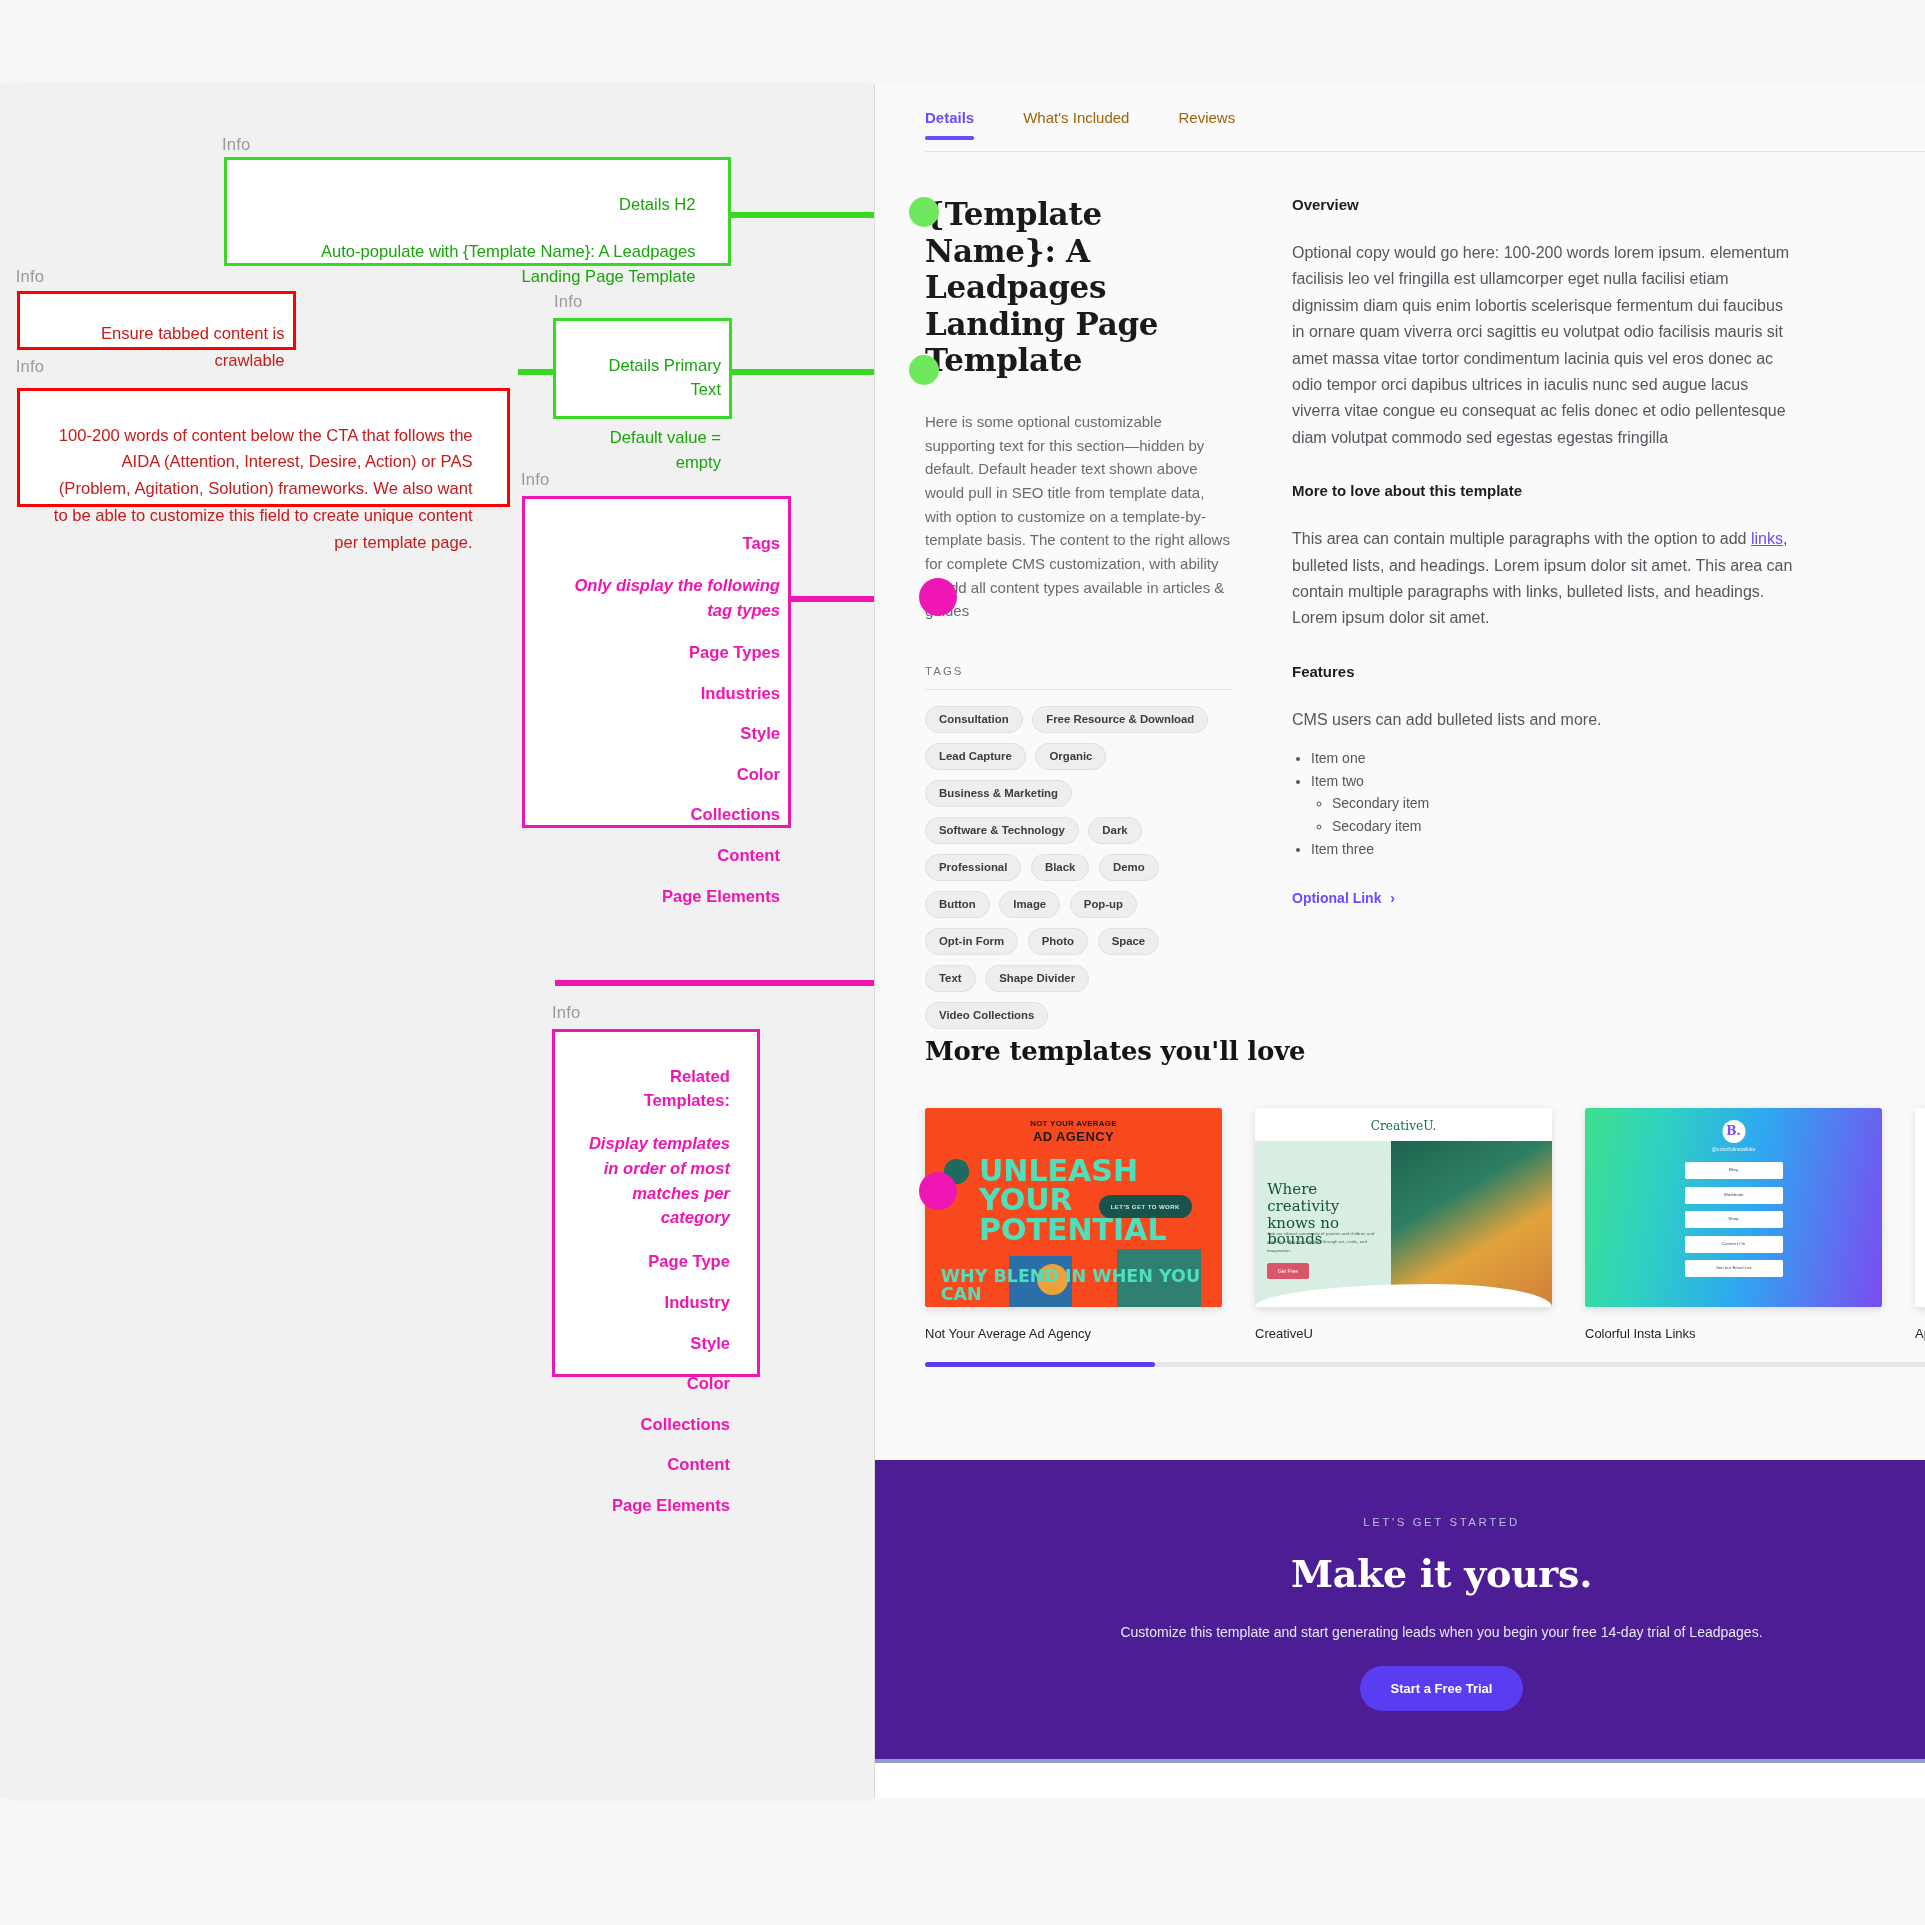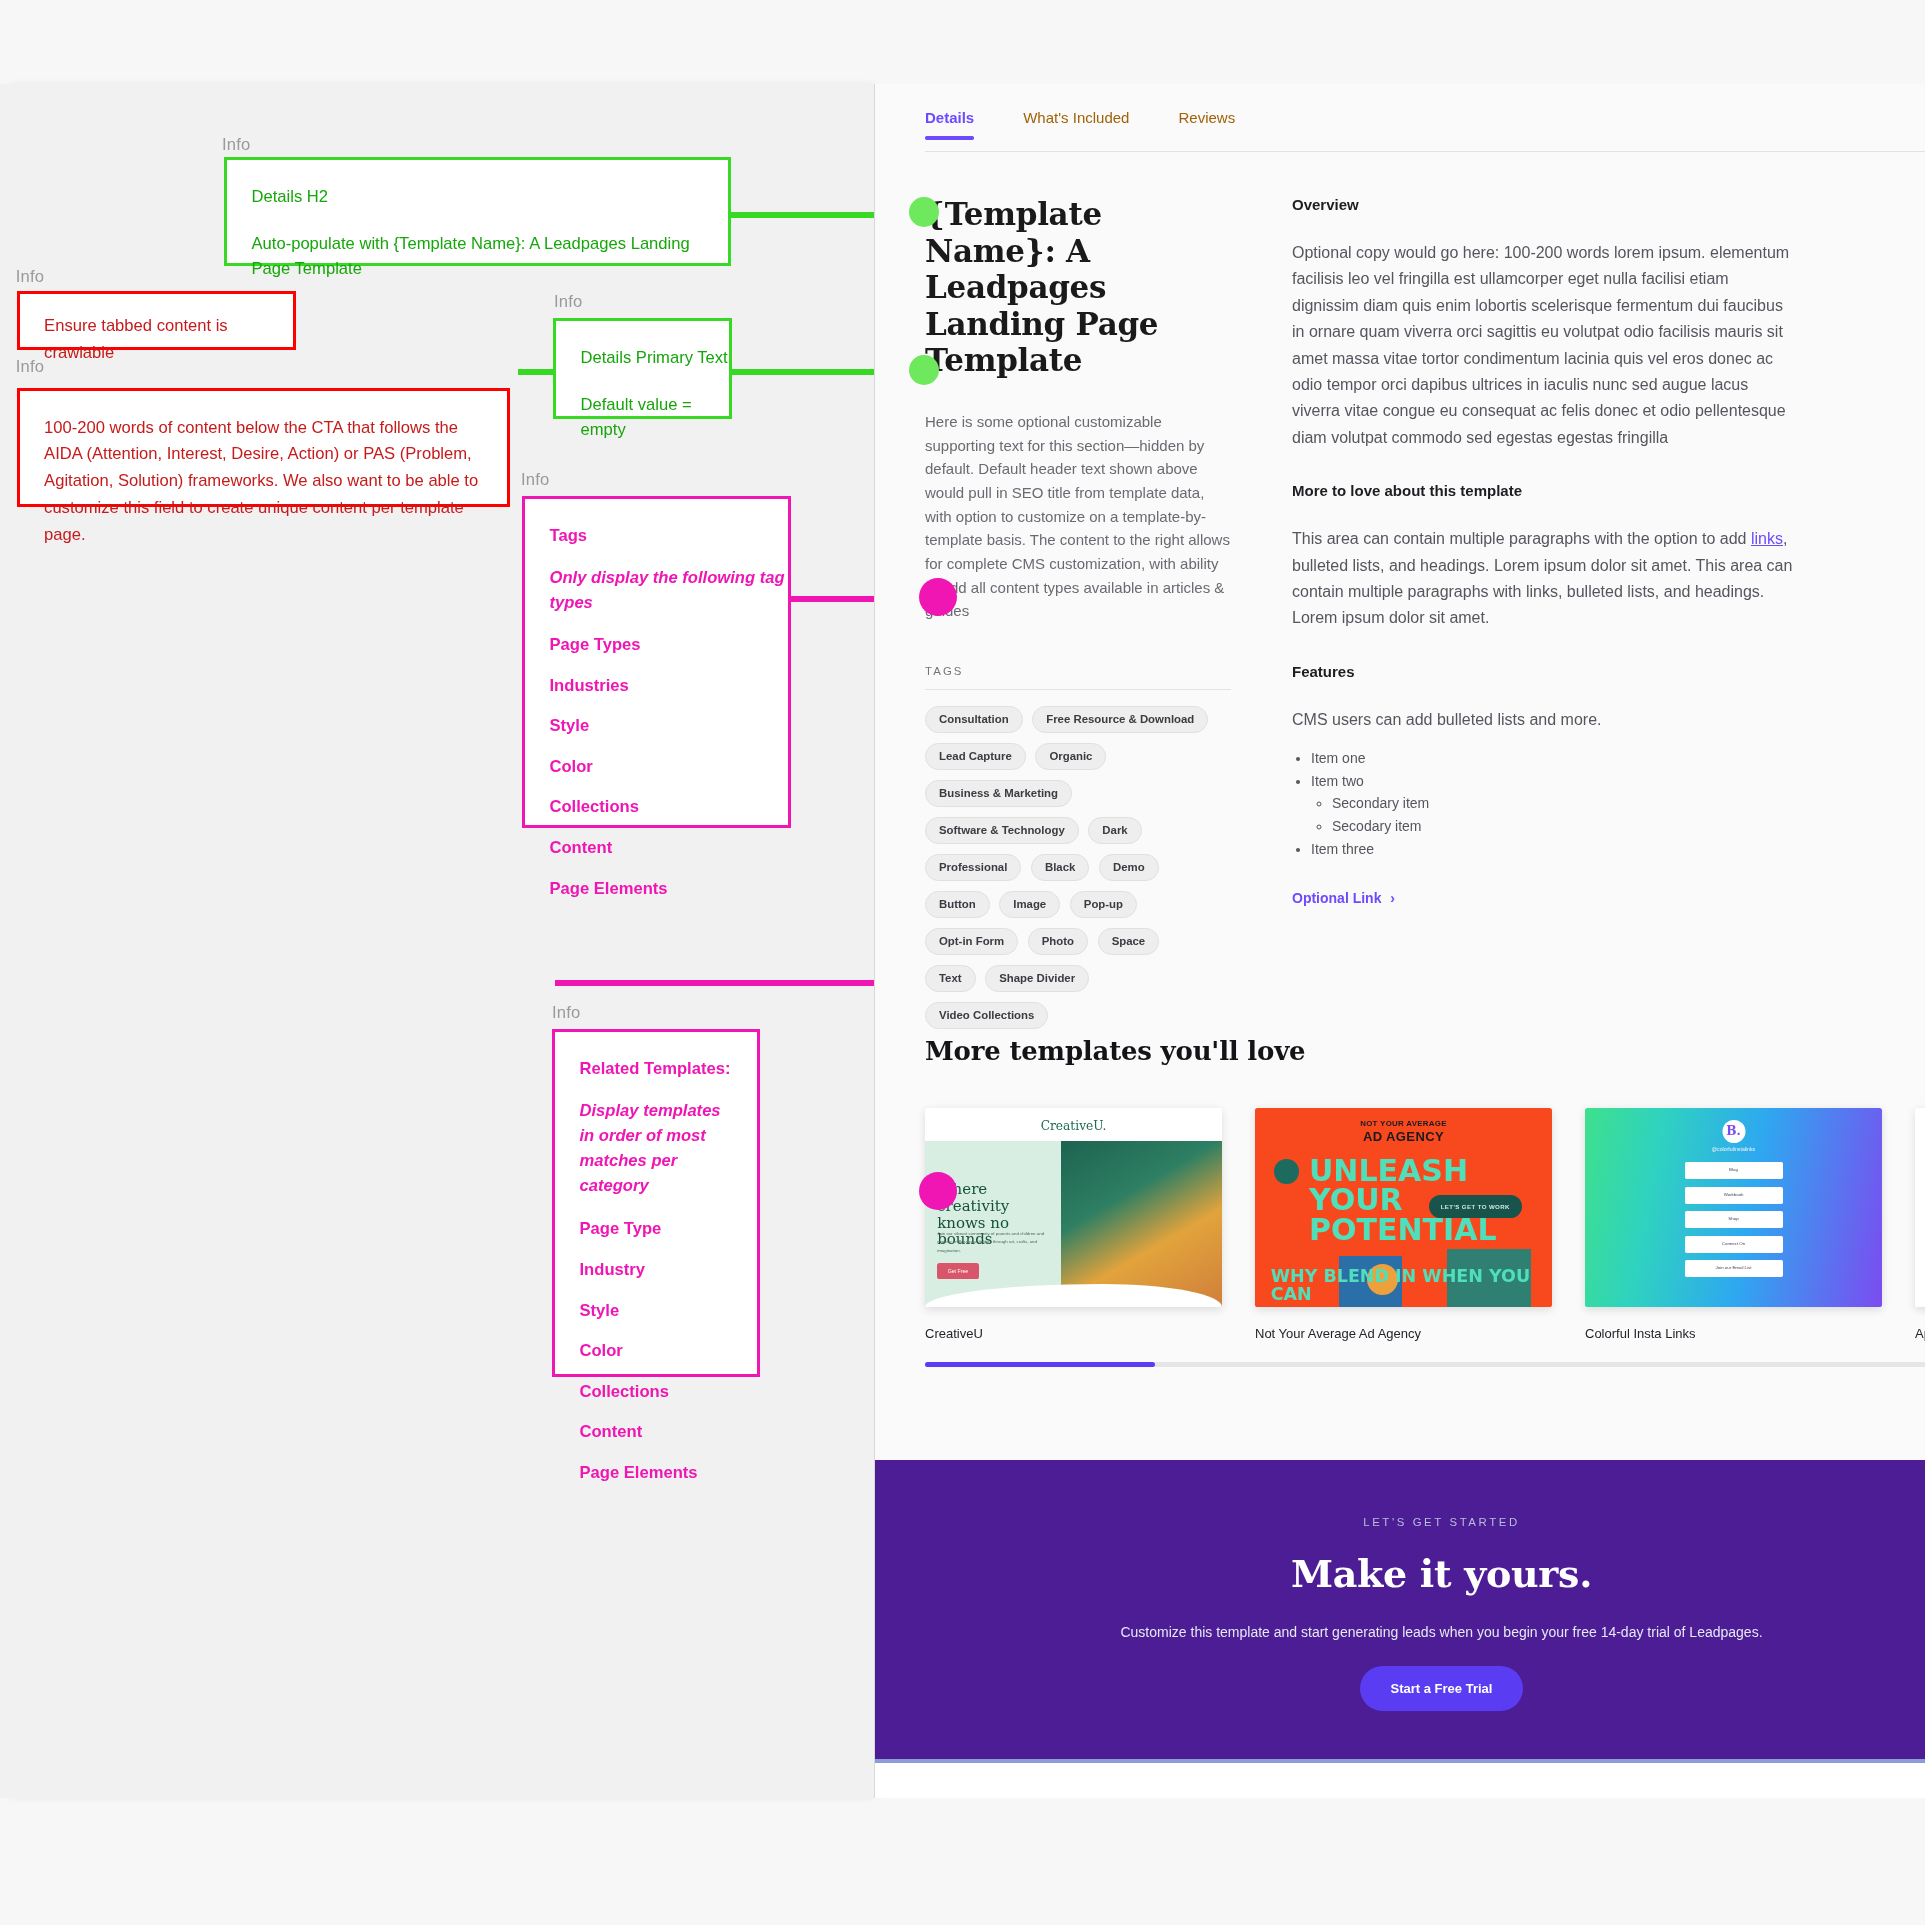--- a/index.html
+++ b/index.html
@@ -24,21 +24,21 @@
     font-size:16.6px;color:#9a9a9a;letter-spacing:0.2px;
     font-family:"Liberation Sans", sans-serif;
   }
   .anno-box{
     position:absolute;background:#ffffff;box-sizing:border-box;
   }
   .anno-box.green{border:3.5px solid #37d925;}
   .anno-box.red{border:3.5px solid #ff0000;}
   .anno-box.pink{border:3.5px solid #ef16b4;}
 
-  .anno-box p{margin:0;}
+  .anno-box p{margin:8px;text-align:right;}
   .g-txt{color:#16a60a;font-size:16.6px;line-height:1.5;}
   .r-txt{color:#c71a1a;font-size:16.6px;line-height:1.62;}
   .p-txt{color:#ef16b4;font-size:16.6px;line-height:1.5;}
   .p-txt.em{font-style:italic;font-weight:bold;}
   .p-txt.bold{font-weight:bold;}
 
   .connector{position:absolute;background:#37d925;height:6.1px;}
   .connector.pink{background:#ef16b4;}
   .dot{position:absolute;border-radius:50%;}
   .dot.green{background:#6ee85c;}
@@ -322,50 +322,50 @@
         </a>
 
       </div>
 
       <div class="carousel">
         <h2 class="carousel-h">More templates you'll love</h2>
 
         <div class="cards">
 
           <div class="card">
-            <div class="thumb t2">
-              <div class="logo">CreativeU.</div>
-              <div class="panel"></div>
-              <div class="photo"></div>
-              <div class="ptitle">Where creativity knows no bounds</div>
-              <div class="ptxt">Join our vibrant community of parents and children and explore endless possibilities through art, crafts, and imagination.</div>
-              <div class="pbtn">Get Free</div>
-              <div class="wave"></div>
-            </div>
-            <div class="card-cap">CreativeU</div>
-          </div>
-
-          <div class="card">
             <div class="thumb t1">
               <div class="brand">
                 <span>NOT YOUR AVERAGE</span>
                 <b>AD AGENCY</b>
               </div>
               <div class="seal"></div>
               <div class="hl">UNLEASH YOUR POTENTIAL</div>
               <div class="btn">LET'S GET TO WORK</div>
               <div class="ph2"></div>
               <div class="ph3"></div>
               <div class="ph"></div>
               <div class="hl2">WHY BLEND IN WHEN YOU CAN</div>
             </div>
             <div class="card-cap">Not Your Average Ad Agency</div>
           </div>
 
           <div class="card">
+            <div class="thumb t2">
+              <div class="logo">CreativeU.</div>
+              <div class="panel"></div>
+              <div class="photo"></div>
+              <div class="ptitle">Where creativity knows no bounds</div>
+              <div class="ptxt">Join our vibrant community of parents and children and explore endless possibilities through art, crafts, and imagination.</div>
+              <div class="pbtn">Get Free</div>
+              <div class="wave"></div>
+            </div>
+            <div class="card-cap">CreativeU</div>
+          </div>
+
+          <div class="card">
             <div class="thumb t3">
               <div class="av">B.</div>
               <div class="hn">@colorfulinstalinks</div>
               <div class="lb" style="top:54px;">Blog</div>
               <div class="lb" style="top:79px;">Workbook</div>
               <div class="lb" style="top:103px;">Shop</div>
               <div class="lb" style="top:128px;">Connect On</div>
               <div class="lb" style="top:152px;">Join our Email List</div>
             </div>
             <div class="card-cap">Colorful Insta Links</div>

